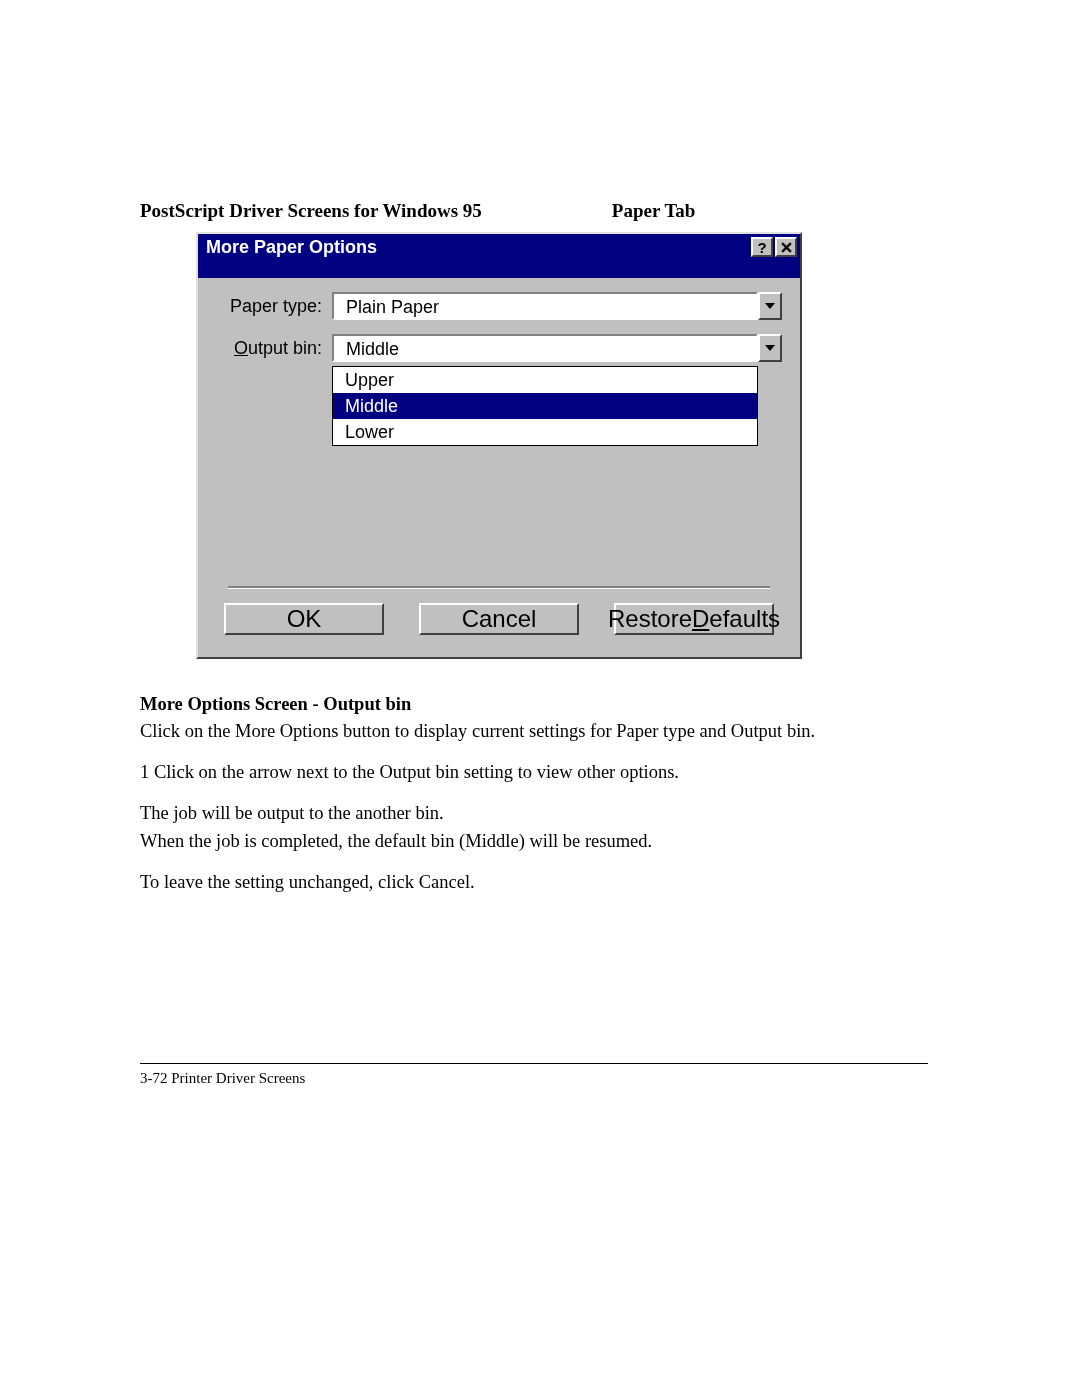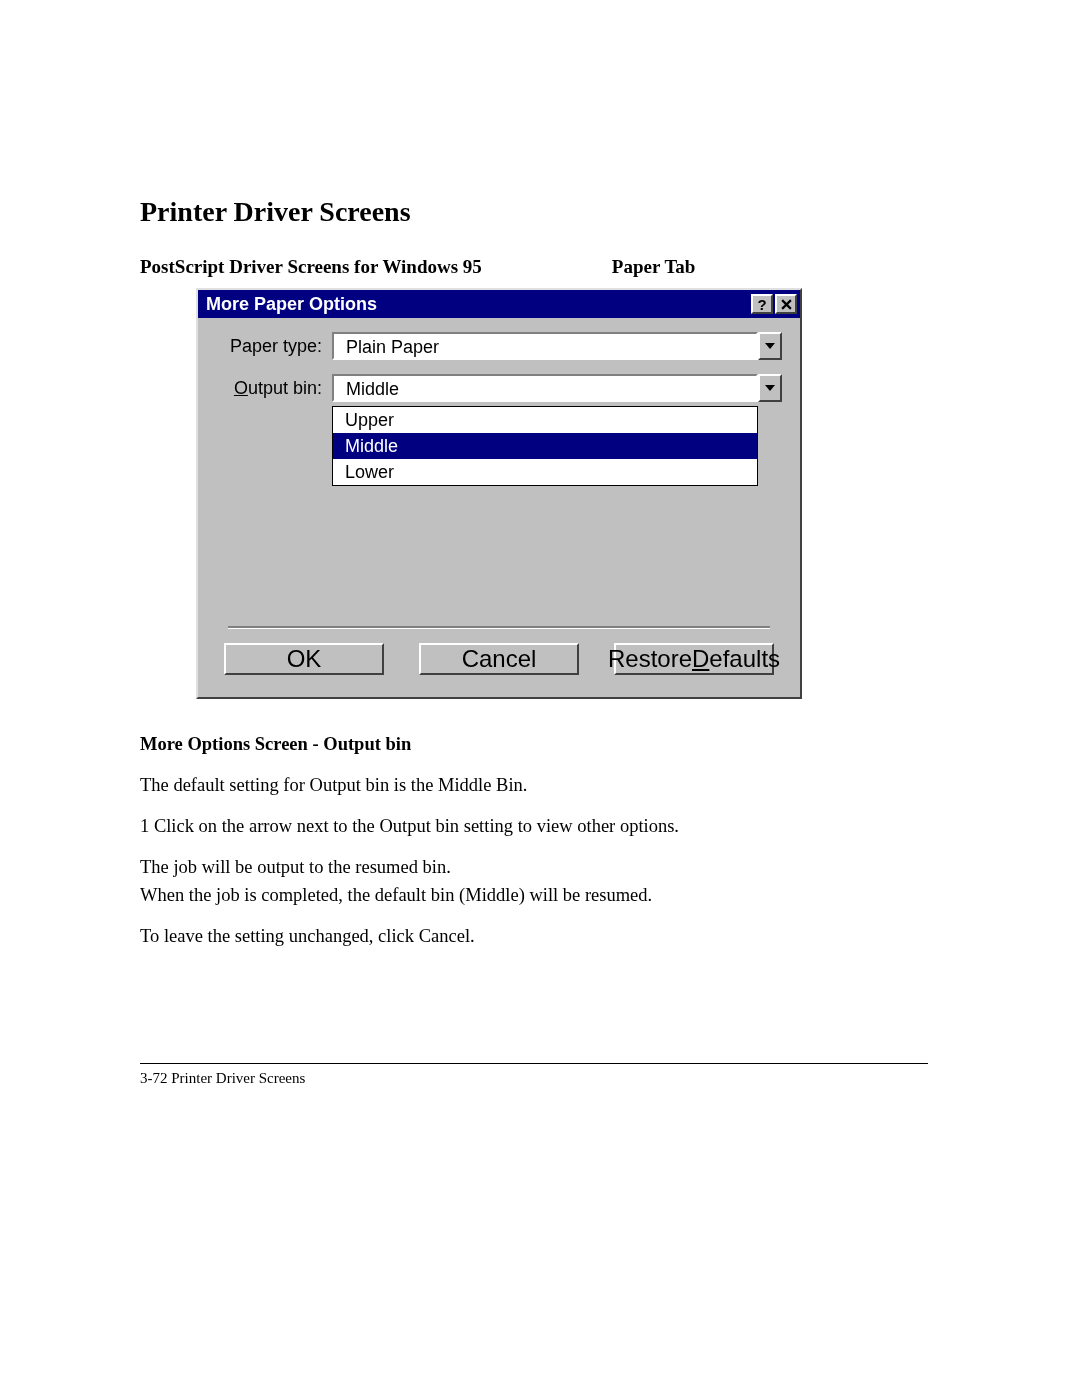--- a/index.html
+++ b/index.html
@@ -40,23 +40,23 @@
     border-left: 2px solid #e0e0e0;
     border-right: 2px solid #404040;
     border-bottom: 2px solid #404040;
     background: #c0c0c0;
     font-family: Arial, Helvetica, sans-serif;
   }
   .titlebar {
     background: #000080;
     color: #ffffff;
     display: flex;
-    align-items: center;
+    align-items: flex-start;
     padding: 3px 3px 3px 8px;
-    height: 28px;
+    height: 44px;
   }
   .titlebar-title {
     font-weight: bold;
     font-size: 18px;
     flex: 1 1 auto;
   }
   .tb-btn {
     width: 22px;
     height: 20px;
     background: #c0c0c0;
@@ -198,21 +198,20 @@
     margin: 0 0 6px 0;
   }
   .footer-text {
     font-size: 15px;
   }
 </style>
 </head>
 <body>
 
 <div class="page">
-  <h1 class="main-heading">Printer Driver Screens</h1>
 
   <div class="subhead-row">
     <div class="subhead-left">PostScript Driver Screens for Windows 95</div>
     <div class="subhead-right">Paper Tab</div>
   </div>
 
   <div class="dialog-wrap">
     <div class="dialog">
       <div class="titlebar">
         <span class="titlebar-title">More Paper Options</span>
@@ -273,23 +272,23 @@
               <span class="ul">D</span>
               <span>efaults</span>
             </div>
         </div>
       </div>
     </div>
   </div>
 
   <div class="body-text">
     <p class="bold">More Options Screen - Output bin</p>
-    <p class="para-gap">The default setting for Output bin is the Middle Bin.</p>
+    <p>Click on the More Options button to display current settings for Paper type and Output bin.</p>
     <p class="para-gap">1 Click on the arrow next to the Output bin setting to view other options.</p>
-    <p class="para-gap">The job will be output to the resumed bin.</p>
+    <p class="para-gap">The job will be output to the another bin.</p>
     <p>When the job is completed, the default bin (Middle) will be resumed.</p>
     <p class="para-gap">To leave the setting unchanged, click Cancel.</p>
   </div>
 </div>
 
 <div class="footer">
   <hr class="footer-line">
   <div class="footer-text">3-72 Printer Driver Screens</div>
 </div>
 

